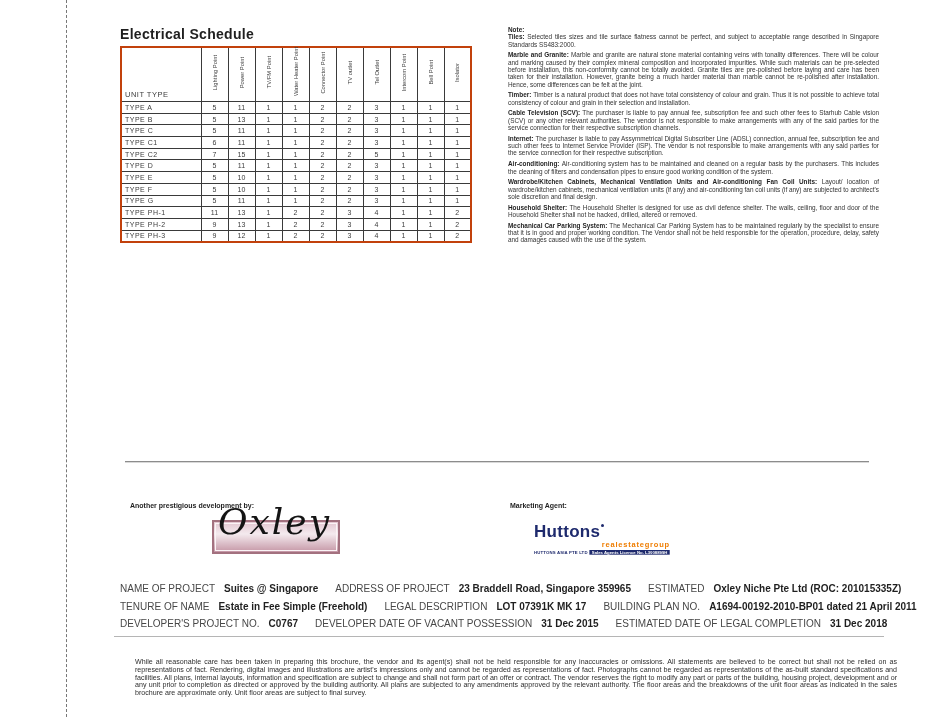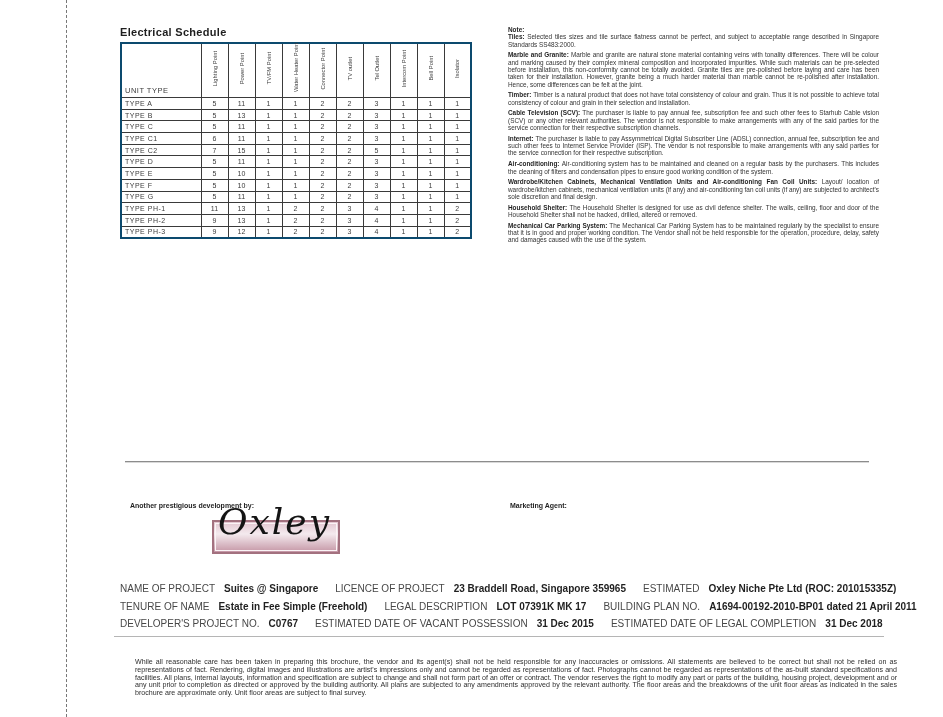--- a/index.html
+++ b/index.html
@@ -6,22 +6,22 @@
   body { margin: 0; background: #e8e8e8; }
   .page {
     position: relative; width: 943px; height: 717px; background: #ffffff;
     overflow: hidden; font-family: "Liberation Sans", sans-serif; color: #2b2b2b;
   }
   .fold { position: absolute; left: 66px; top: 0; height: 717px; width: 0;
     border-left: 1px dashed #777; }
 
   
   .schedule { position: absolute; left: 120px; top: 26px; }
-  .schedule-title { font-weight: bold; font-size: 11px; margin-bottom: 4px; color: #1f1f1f; letter-spacing: 0.3px; }
-  table { border-collapse: collapse; border: 2px solid #0c4a6e; }
+  .schedule-title { font-weight: bold; font-size: 14px; margin-bottom: 4px; color: #1f1f1f; letter-spacing: 0.3px; }
+  table { border-collapse: collapse; border: 2px solid #c2410c; }
   th, td { border: 1px solid #3a3a3a; }
   thead th { height: 50px; font-weight: normal; background: #fff; }
   th.unit-col { vertical-align: bottom; text-align: left; font-size: 7.5px;
     padding: 2px 3px; letter-spacing: 0.5px; color: #3c3c3c; width: 80px; }
   thead th:not(.unit-col) { width: 27px; text-align: center; vertical-align: middle; }
   .vert { writing-mode: vertical-rl; transform: rotate(180deg); font-size: 5.8px;
     color: #3c3c3c; display: inline-block; max-height: 47px; white-space: nowrap; }
   td { font-size: 7px; text-align: center; height: 11.7px; padding: 0 2px; color: #3c3c3c; }
   td.unit-col { text-align: left; padding-left: 3px; letter-spacing: 0.5px; }
 
@@ -276,29 +276,37 @@
 
   <div class="rule-1"></div>
 
   <div class="dev-intro">Another prestigious development by:</div>
   <div class="oxley">
     <div class="oxley-inner"></div>
     <div class="oxley-text">Oxley</div>
   </div>
 
   <div class="marketing-label">Marketing Agent:</div>
+  <div class="huttons">
+    <div class="huttons-name"><span>Huttons</span><span class="huttons-mark"></span></div>
+    <div class="huttons-sub">realestategroup</div>
+    <div class="huttons-bar">
+      <span class="hl">HUTTONS ASIA PTE LTD</span>
+      <span class="hr">Sales Agents Licence No. L3008899H</span>
+    </div>
+  </div>
 
   <div class="details" id="details-rows">
       <div class="detail-row">
         <span class="pair">
           <span class="dl">NAME OF PROJECT</span>
           <span class="dv">Suites @ Singapore</span>
         </span>
         <span class="pair">
-          <span class="dl">LICENCE OF PROJECT</span>
+          <span class="dl">ADDRESS OF PROJECT</span>
           <span class="dv">23 Braddell Road, Singapore 359965</span>
         </span>
         <span class="pair">
           <span class="dl">ESTIMATED</span>
           <span class="dv">Oxley Niche Pte Ltd (ROC: 201015335Z)</span>
         </span>
       </div>
       <div class="detail-row">
         <span class="pair">
           <span class="dl">TENURE OF NAME</span>
@@ -312,21 +320,21 @@
           <span class="dl">BUILDING PLAN NO.</span>
           <span class="dv">A1694-00192-2010-BP01 dated 21 April 2011</span>
         </span>
       </div>
       <div class="detail-row">
         <span class="pair">
           <span class="dl">DEVELOPER'S PROJECT NO.</span>
           <span class="dv">C0767</span>
         </span>
         <span class="pair">
-          <span class="dl">ESTIMATED DATE OF VACANT POSSESSION</span>
+          <span class="dl">DEVELOPER DATE OF VACANT POSSESSION</span>
           <span class="dv">31 Dec 2015</span>
         </span>
         <span class="pair">
           <span class="dl">ESTIMATED DATE OF LEGAL COMPLETION</span>
           <span class="dv">31 Dec 2018</span>
         </span>
       </div>
     </div>
 
   <div class="rule-2"></div>

